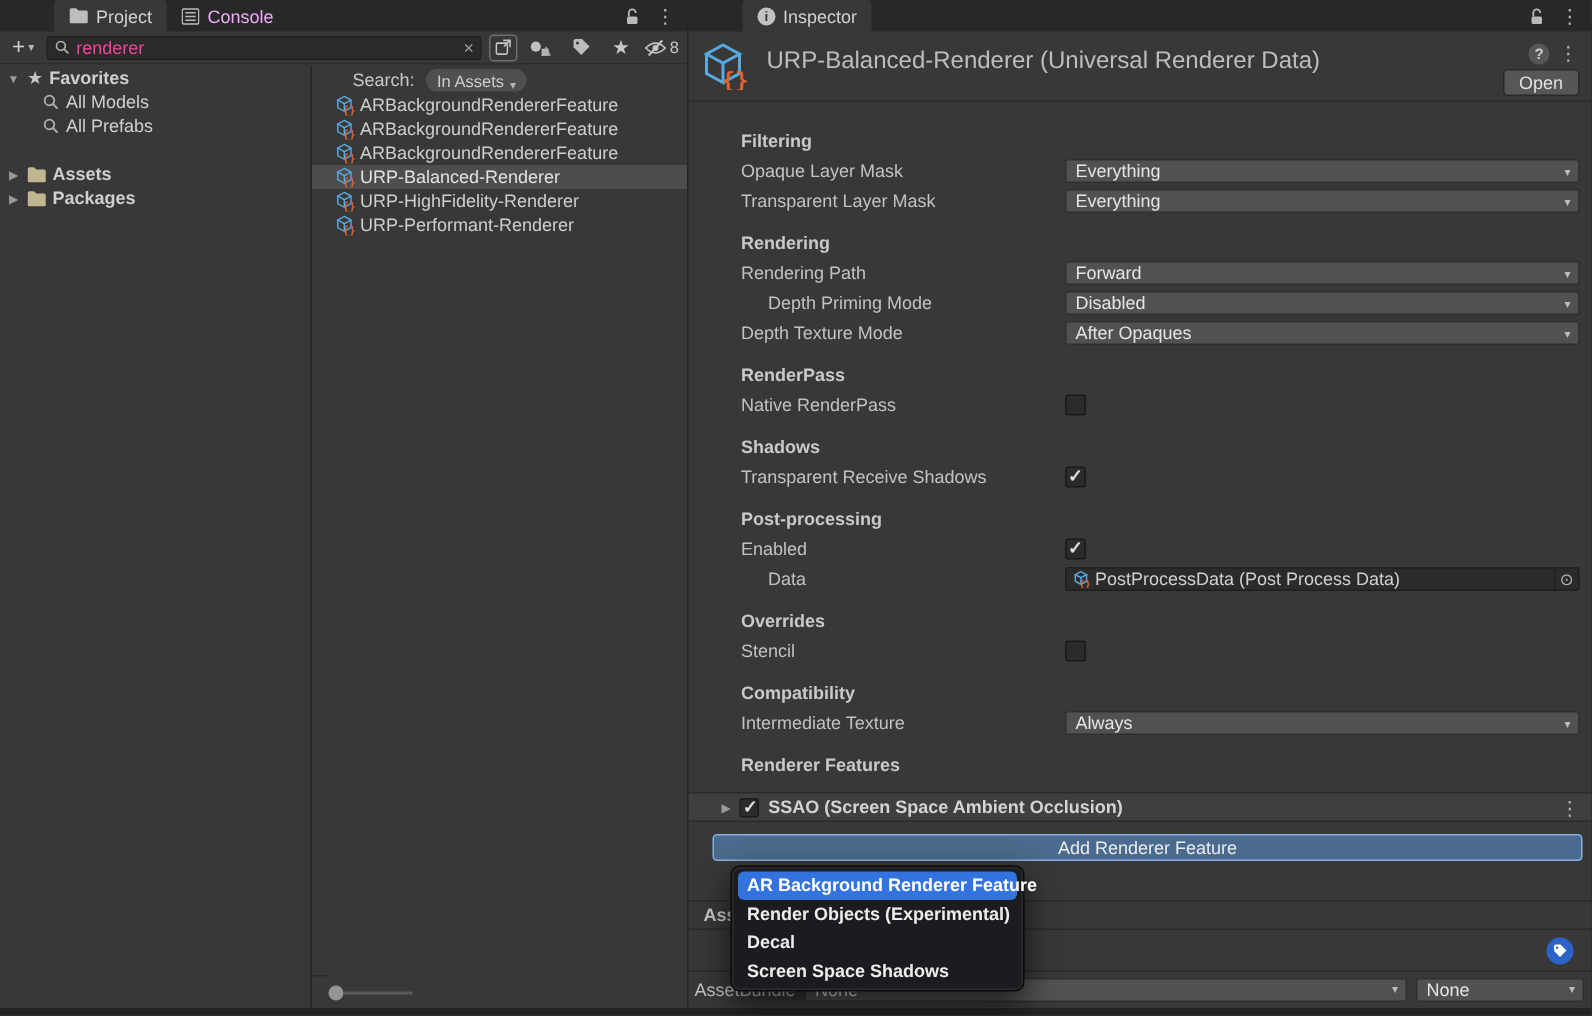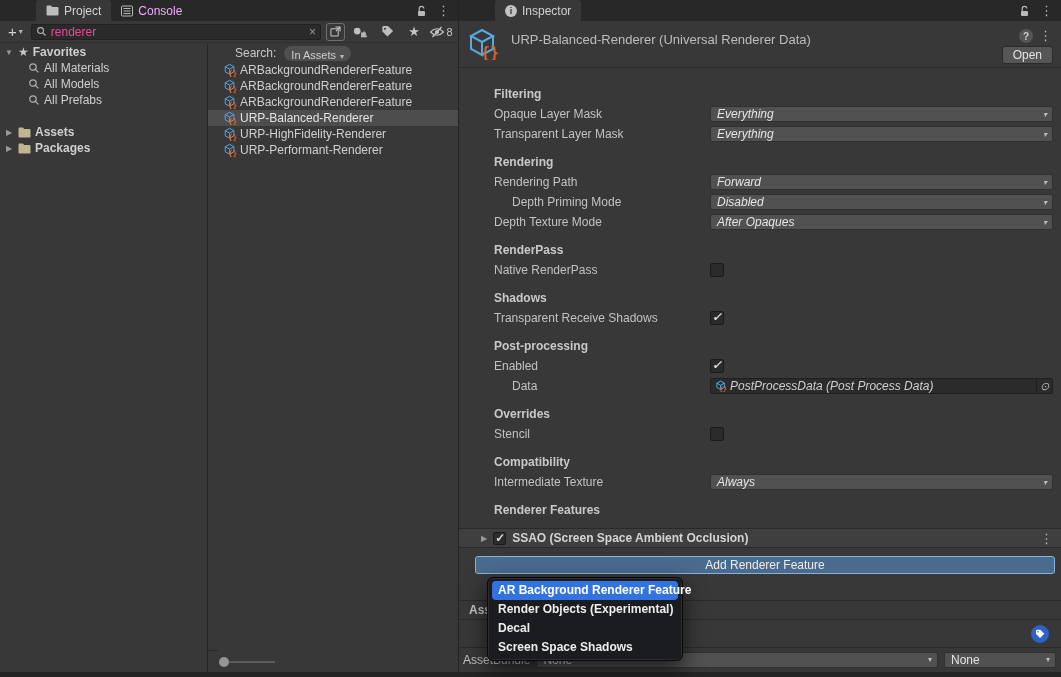--- a/index.html
+++ b/index.html
@@ -46,32 +46,32 @@
   #proj-status { position:absolute; left:208px; right:603px; bottom:5px; height:22px; border-top:1px solid #2a2a2a; display:flex; align-items:center; gap:3px; padding:0 5px; }
   #proj-status .path { color:#cfcfcf; white-space:nowrap; overflow:hidden; }
   .slider { margin-left:auto; display:flex; align-items:center; }
   .slider .handle { width:10px; height:10px; border-radius:50%; background:#959595; }
   .slider .track { width:46px; height:2px; background:#5a5a5a; }
 
   
   #inspector { position:absolute; left:459px; top:0; width:602px; height:677px; }
   #insp-header { position:relative; height:47px; border-bottom:1px solid #2a2a2a; }
   #insp-header .big-icon { position:absolute; left:9px; top:7px; }
-  #insp-header .title { position:absolute; left:52px; top:11px; font-size:13px; color:#bdbdbd; }
+  #insp-header .title { position:absolute; left:52px; top:11px; font-size:16px; color:#bdbdbd; }
   .help-circle { position:absolute; right:28px; top:8px; width:14px; height:14px; border-radius:50%; background:#565656; color:#cfcfcf; font-size:10px; font-weight:bold; display:flex; align-items:center; justify-content:center; }
   #insp-header .kebab { position:absolute; right:9px; top:8px; }
   .open-btn { position:absolute; right:8px; top:25px; height:18px; padding:0 10px; background:#565656; border:1px solid #2a2a2a; border-radius:3px; color:#e2e2e2; display:flex; align-items:center; }
 
   #insp-body { position:absolute; top:68px; left:0; right:0; bottom:0; padding-top:16px; }
   .sec-h { height:20px; line-height:20px; padding-left:35px; font-weight:bold; color:#c9c9c9; margin-top:8px; }
   .sec-h.first { margin-top:0; }
   .irow { height:20px; display:flex; align-items:center; padding:0 8px 0 35px; }
   .irow .lbl { flex:0 0 216px; color:#c2c2c2; }
   .irow.ind .lbl { padding-left:18px; }
-  .ctrl { flex:1; display:flex; align-items:flex-end;font-style:italic; }
+  .ctrl { flex:1; display:flex; align-items:flex-end; }
   .dd { flex:1; height:16px; background:#515151; border:1px solid #303030; border-radius:2px; display:flex; align-items:center; padding:0 5px 0 6px; color:#e4e4e4; }
   .dd .arr { margin-left:auto; font-size:8px; color:#bcbcbc; }
   .cb { width:14px; height:14px; background:#2b2b2b; border:1px solid #1a1a1a; border-radius:2px; position:relative; }
   .cb .mark { position:absolute; left:1px; top:-2px; color:#dedede; font-size:12px; font-weight:bold; }
   .objfield { flex:1; height:16px; background:#2b2b2b; border:1px solid #1f1f1f; border-radius:2px; display:flex; align-items:center; gap:3px; padding-left:4px; color:#d0d0d0; }
   .objfield .picker { margin-left:auto; width:16px; align-self:stretch; border-left:1px solid #1f1f1f; display:flex; align-items:center; justify-content:center; color:#b5b5b5; font-size:11px; }
 
   .ssao-row { margin-top:8px; height:20px; background:#3f3f3f; border-top:1px solid #2a2a2a; border-bottom:1px solid #2a2a2a; display:flex; align-items:center; gap:6px; padding:0 8px 0 22px; }
   .ssao-row .caret { font-size:8px; color:#9a9a9a; }
   .ssao-row .cb { width:13px; height:13px; }
@@ -168,27 +168,20 @@
           </svg>
         <span class="hidden-count">8</span>
       </div>
     </div>
 
     <div id="tree-col">
       <div class="trow bold">
         <span class="caret">▼</span>
         <span class="star-glyph" style="font-size:12px">★</span>
         <span class="t">Favorites</span>
-      </div>
-      <div class="trow child">
-        <svg width="12" height="12" viewBox="0 0 12 12">
-            <circle cx="5" cy="5" r="3.2" fill="none" stroke="#b0b0b0" stroke-width="1.2"></circle>
-            <line x1="7.4" y1="7.4" x2="10.4" y2="10.4" stroke="#b0b0b0" stroke-width="1.3"></line>
-          </svg>
-        <span>All Materials</span>
       </div>
       <div class="trow child">
         <svg width="12" height="12" viewBox="0 0 12 12">
             <circle cx="5" cy="5" r="3.2" fill="none" stroke="#b0b0b0" stroke-width="1.2"></circle>
             <line x1="7.4" y1="7.4" x2="10.4" y2="10.4" stroke="#b0b0b0" stroke-width="1.3"></line>
           </svg>
         <span>All Models</span>
       </div>
       <div class="trow child">
         <svg width="12" height="12" viewBox="0 0 12 12">

